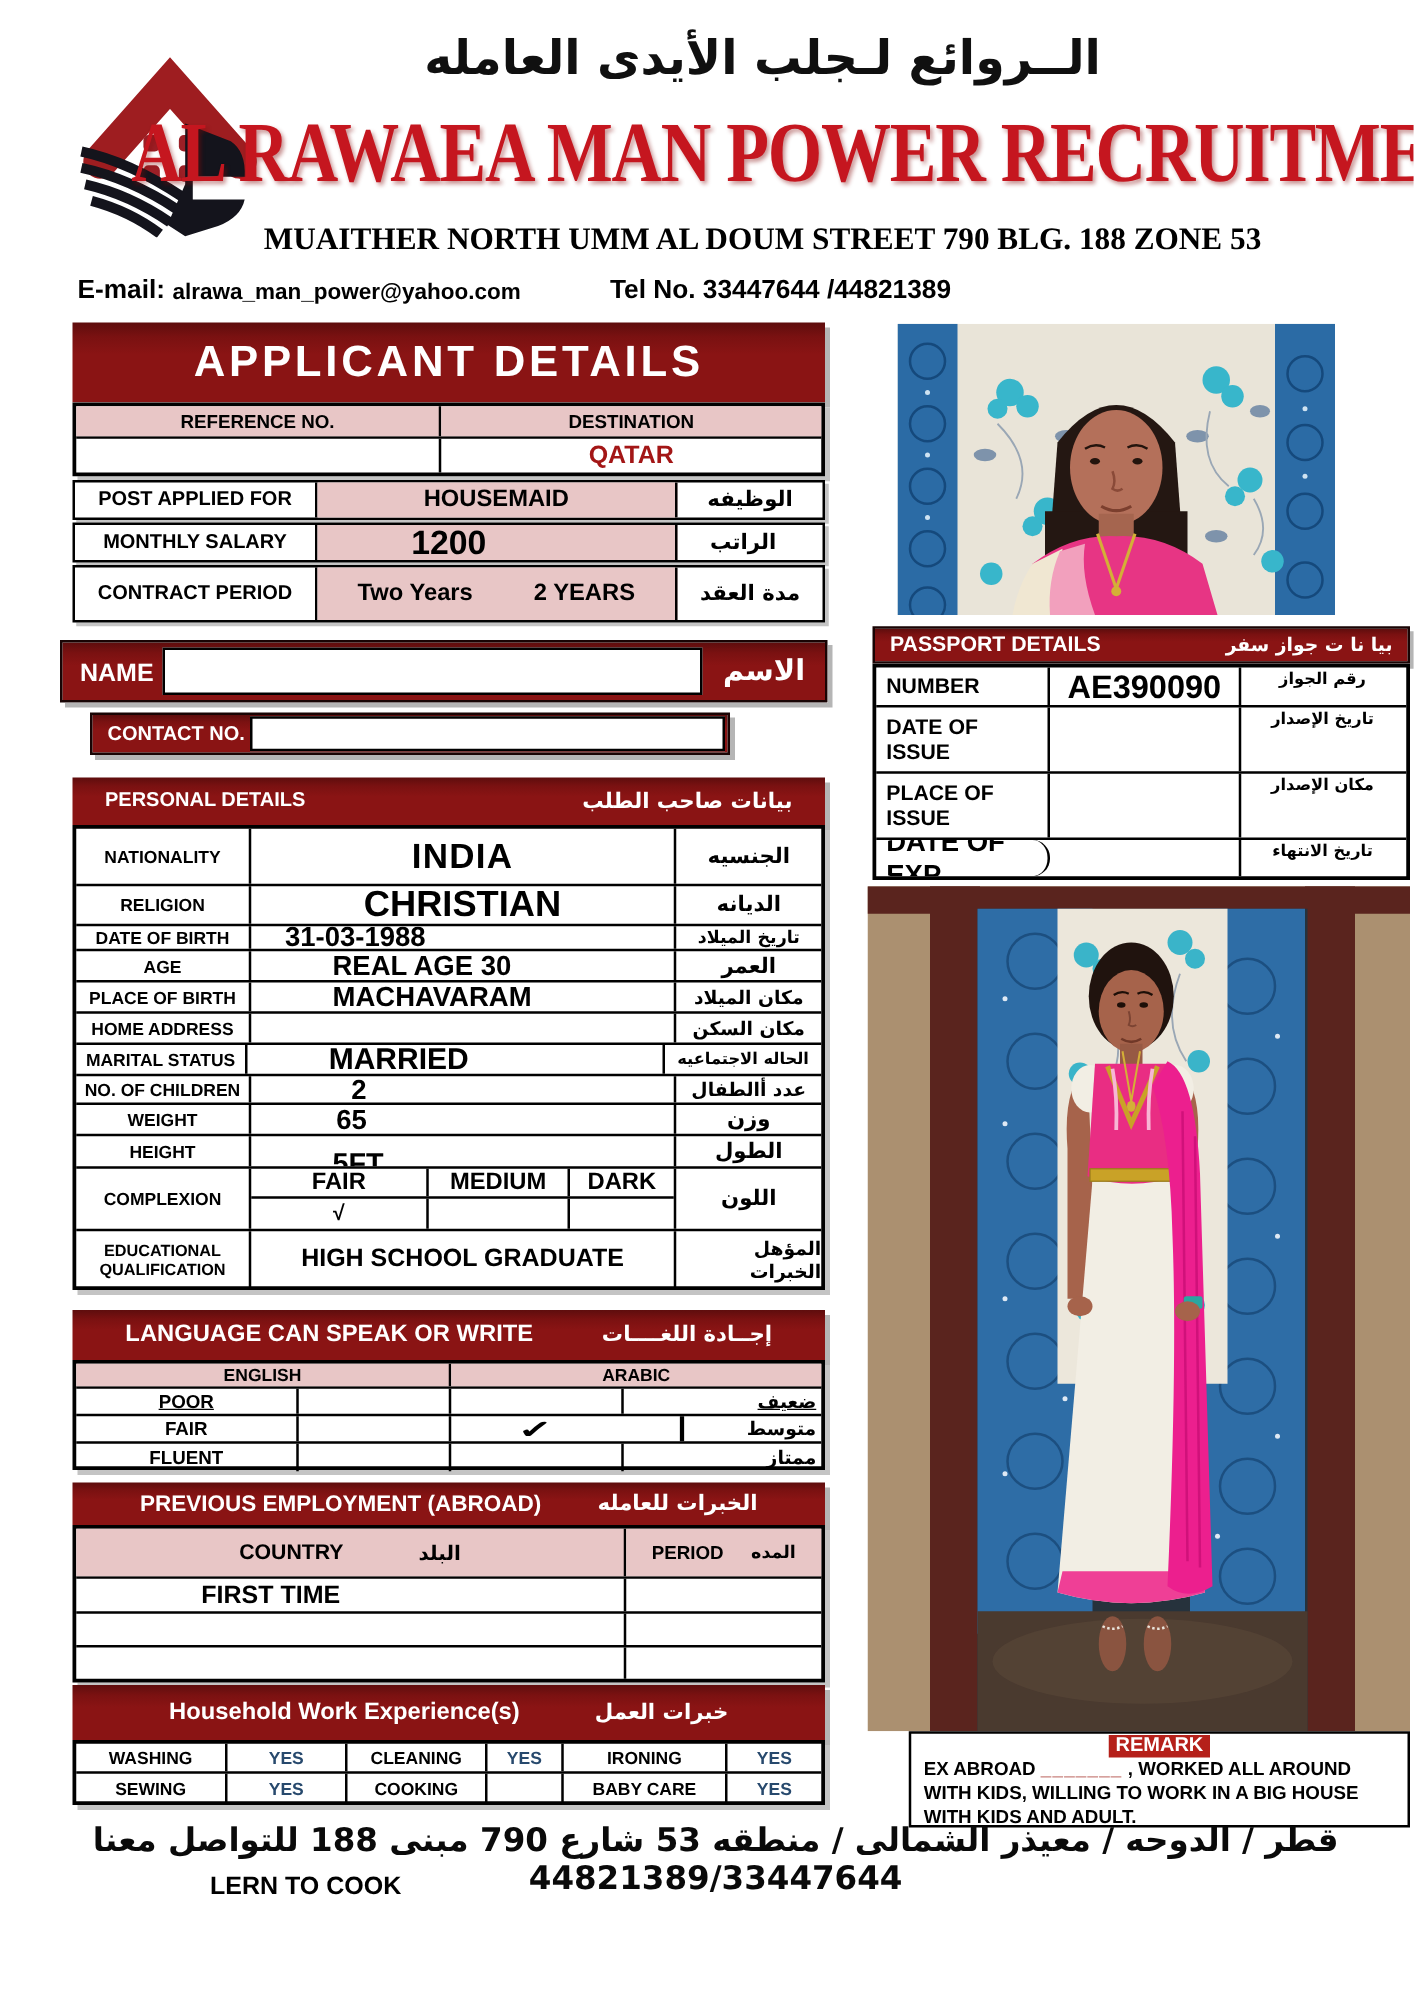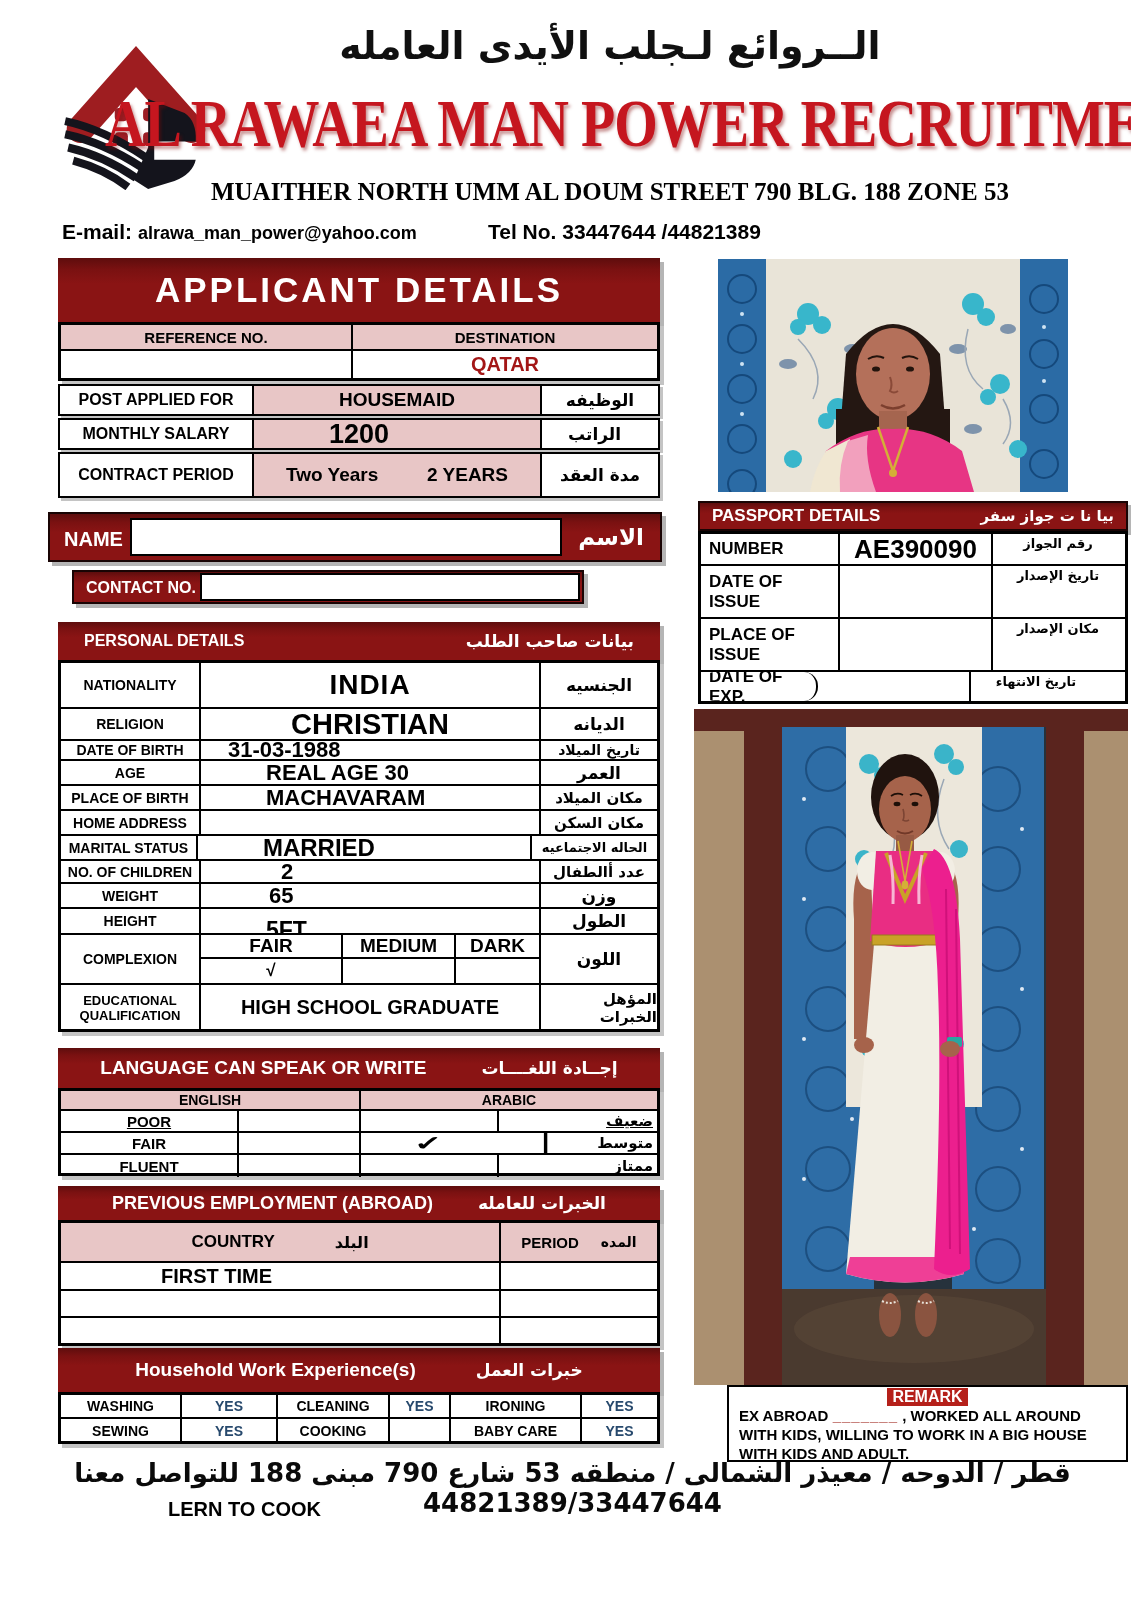--- a/index.html
+++ b/index.html
@@ -356,21 +356,21 @@
       <div class="cell lbl" style="width:139px;font-size:17px;justify-content:flex-start;padding-left:8px;text-align:left;">DATE OF ISSUE</div>
       <div class="cell" style="width:153px;"></div>
       <div class="cell ar" dir="rtl" style="width:130px;font-size:13px;align-items:flex-start;padding-top:2px;">تاريخ الإصدار</div>
     </div>
     <div class="row" style="height:53px;">
       <div class="cell lbl" style="width:139px;font-size:17px;justify-content:flex-start;padding-left:8px;text-align:left;">PLACE OF ISSUE</div>
       <div class="cell" style="width:153px;"></div>
       <div class="cell ar" dir="rtl" style="width:130px;font-size:13px;align-items:flex-start;padding-top:2px;">مكان الإصدار</div>
     </div>
     <div class="row" style="height:29px;">
-      <div class="cell lbl" style="width:117px;font-size:17px;justify-content:flex-start;padding-left:8px;border-radius:14px;">DATE OF EXP.</div>
+      <div class="cell lbl" style="width:139px;font-size:22px;justify-content:flex-start;padding-left:8px;border-radius:14px;">DATE OF EXP.</div>
       <div class="cell" style="width:153px;"></div>
       <div class="cell ar" dir="rtl" style="width:130px;font-size:13px;align-items:flex-start;padding-top:2px;">تاريخ الانتهاء</div>
     </div>
   </div>
 
   <div class="abs" style="left:694px;top:709px;width:434px;height:676px;">
     <svg width="434" height="676" viewBox="0 0 434 676">
       <rect width="434" height="676" fill="#ab9070"></rect>
       <rect x="0" y="0" width="434" height="22" fill="#5a241e"></rect>
       <rect x="50" y="0" width="40" height="676" fill="#5a241e"></rect>

